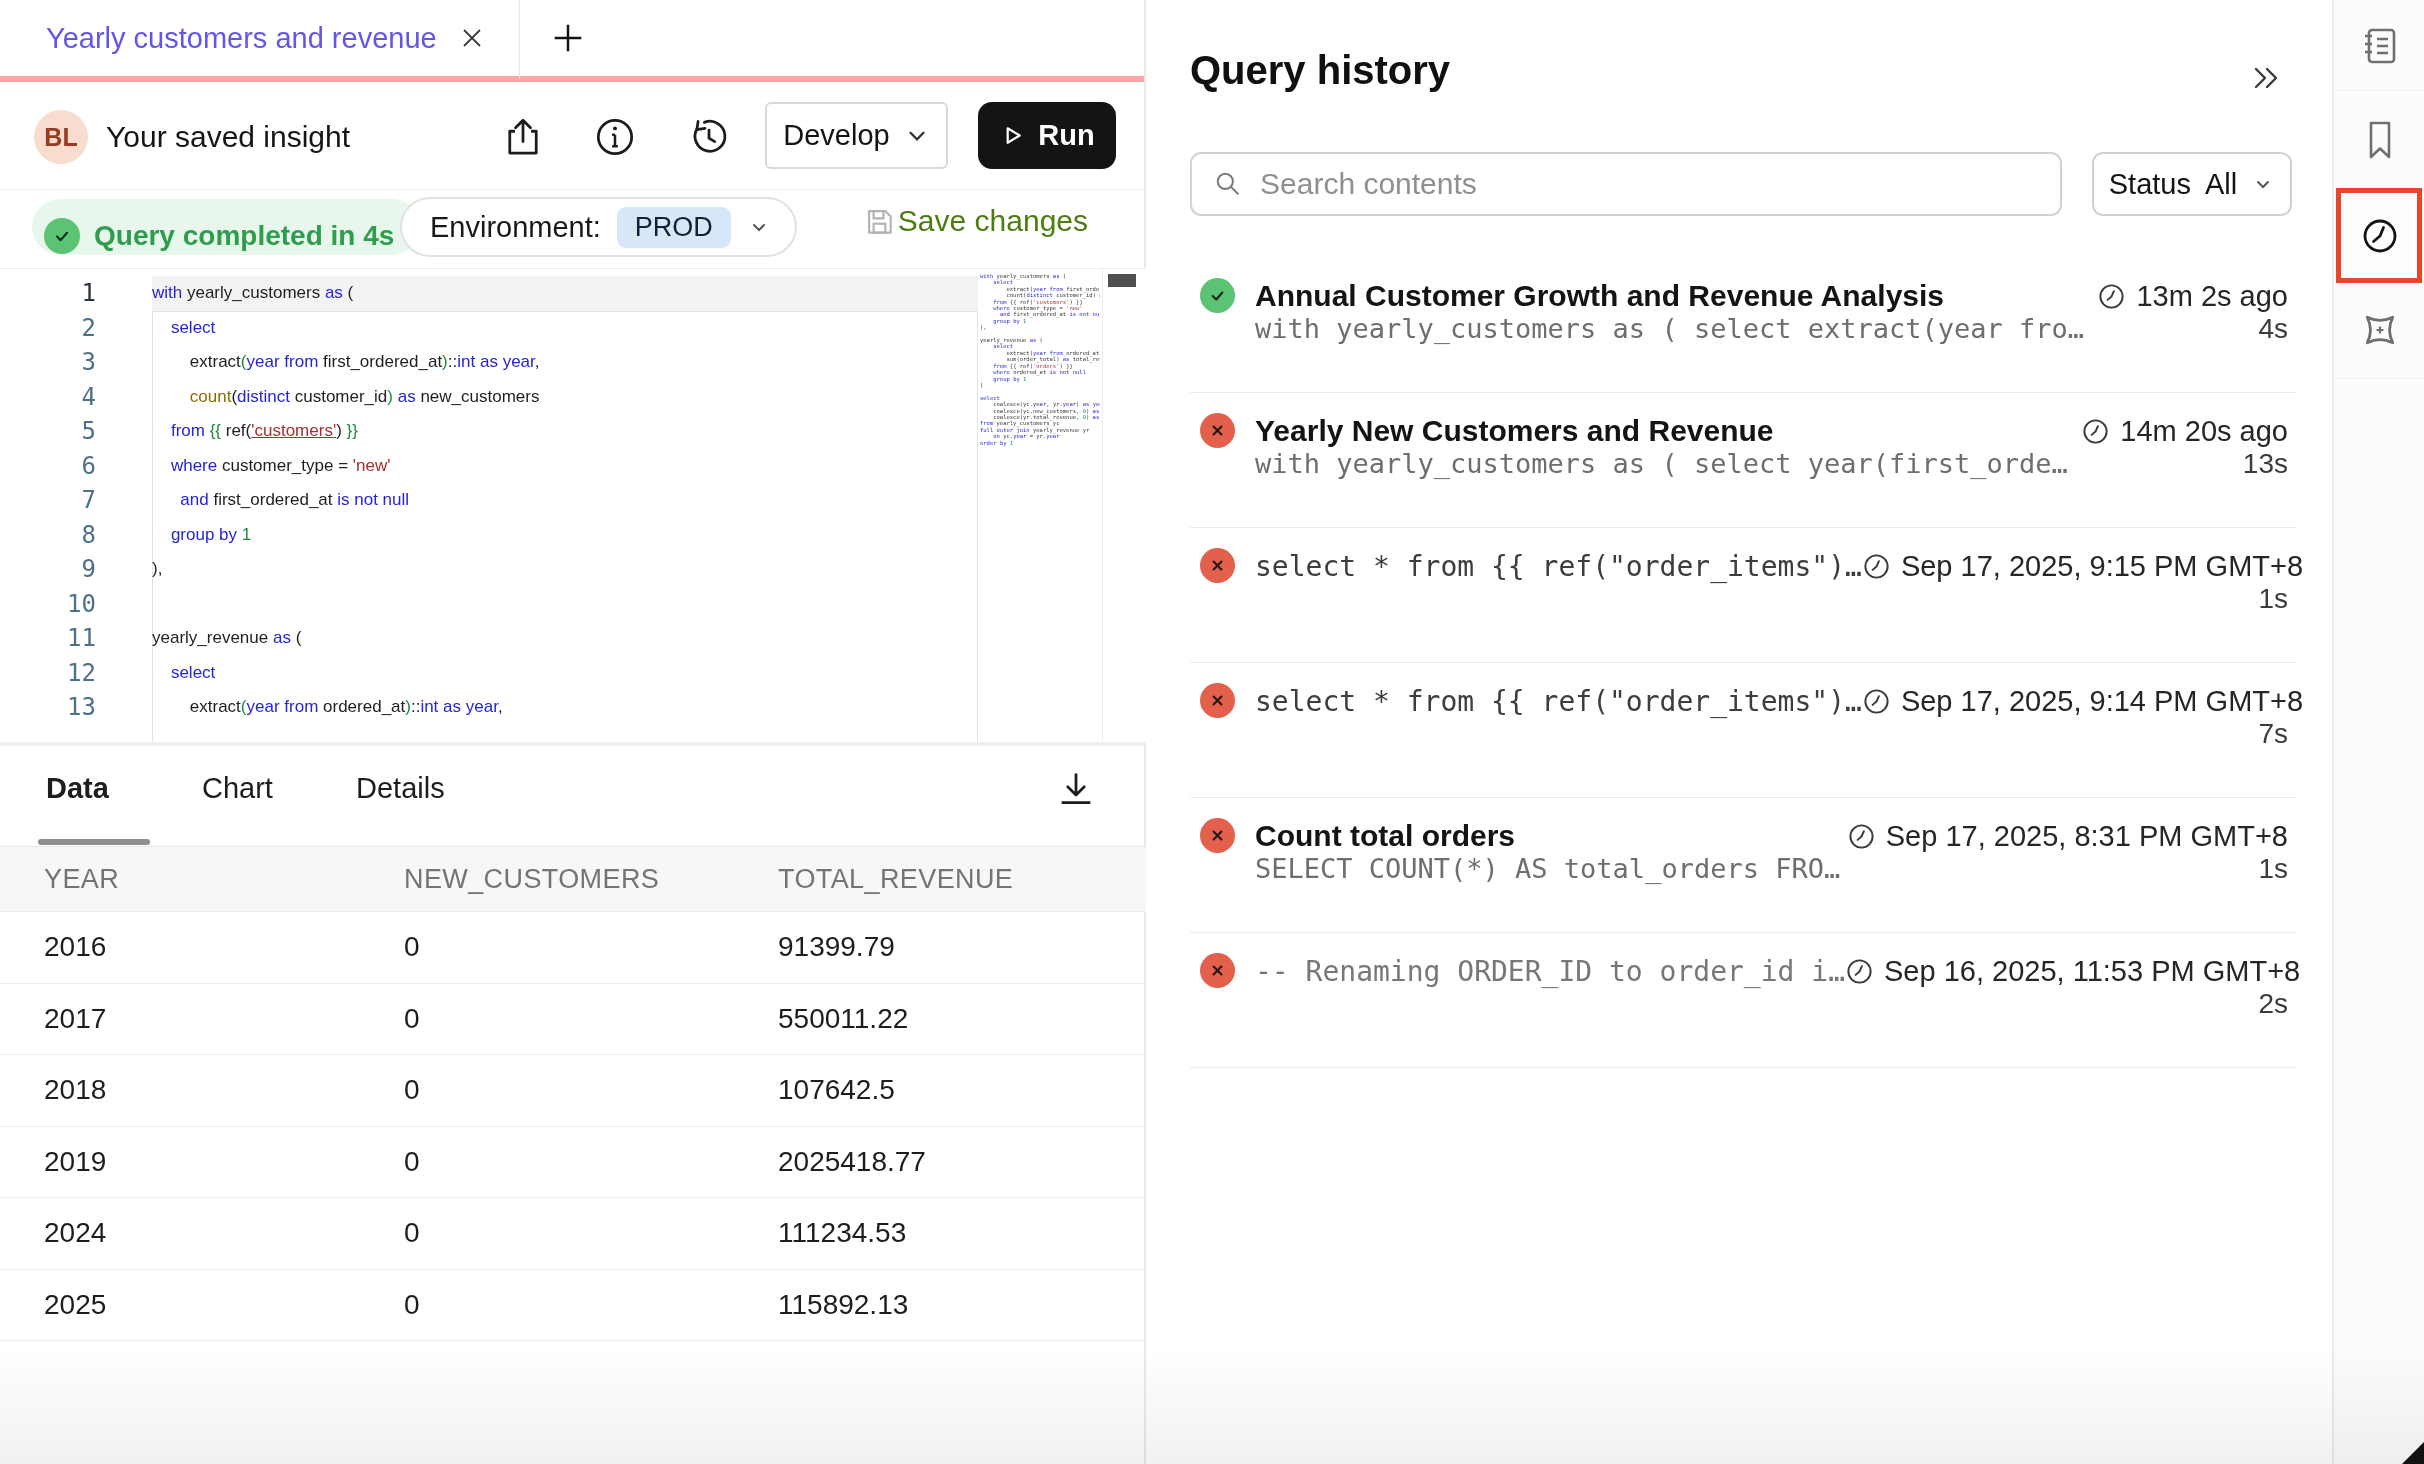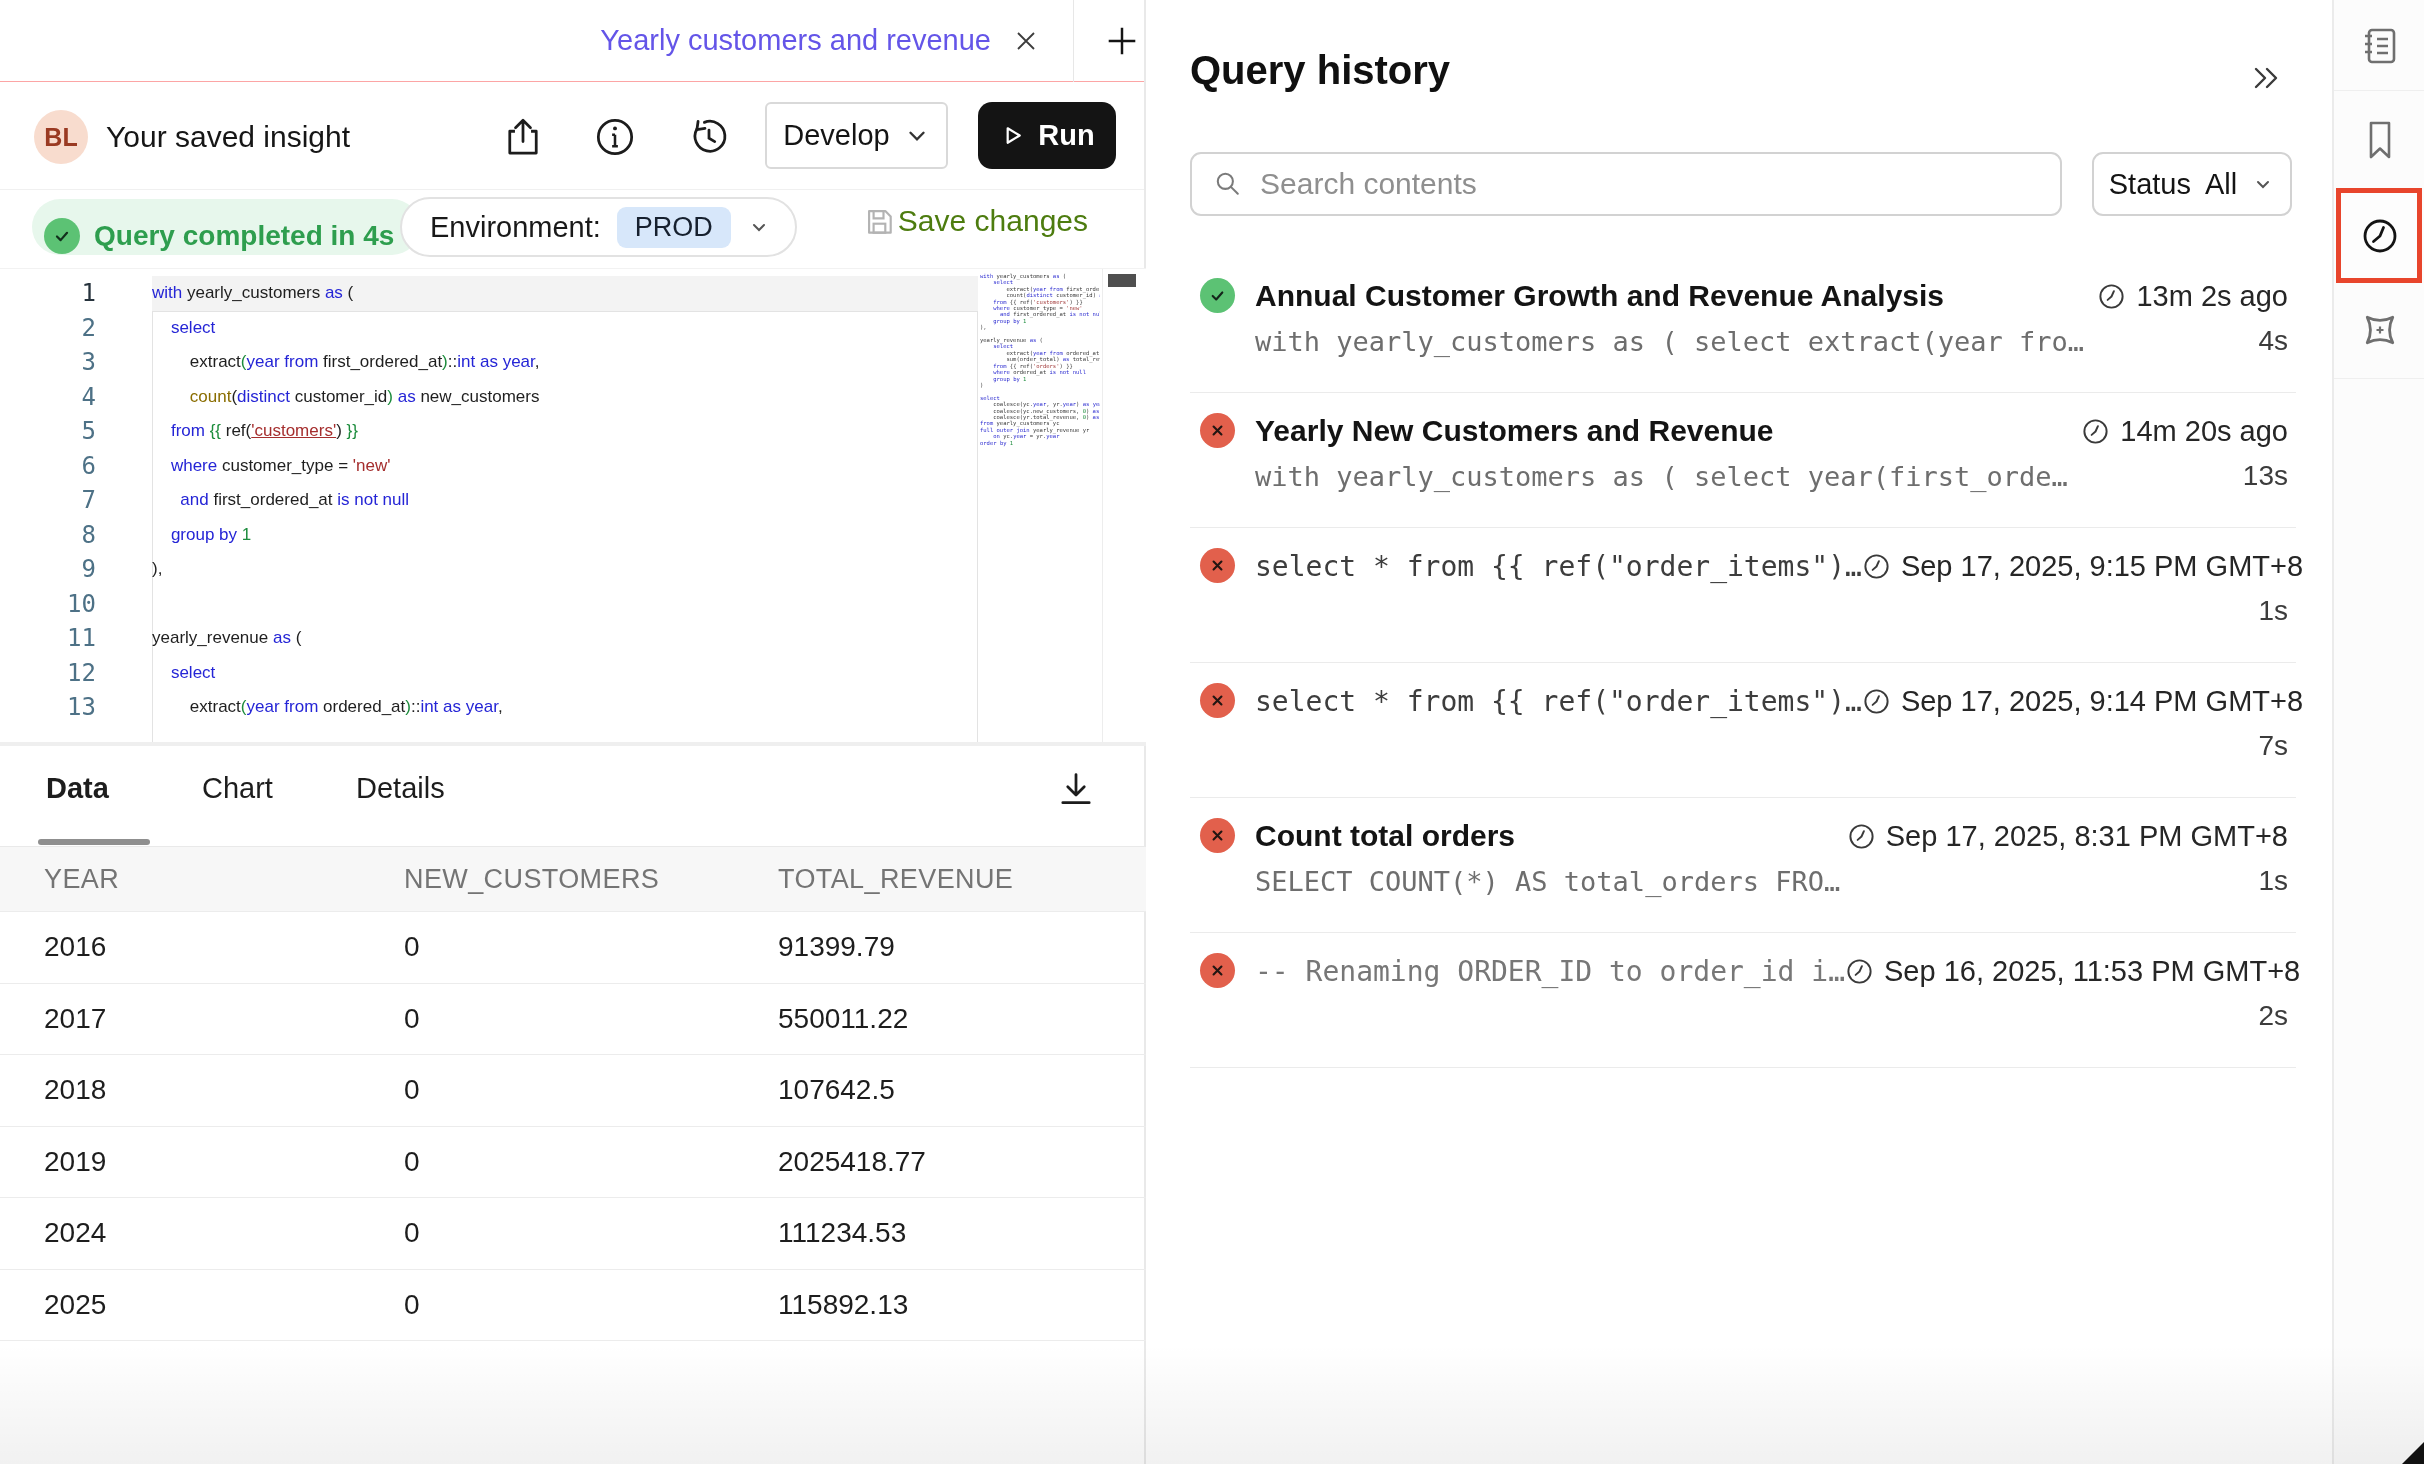--- a/index.html
+++ b/index.html
@@ -5,21 +5,21 @@
   * { margin:0; padding:0; box-sizing:border-box; }
   html,body { width:2424px; height:1464px; overflow:hidden; background:#fff;
     font-family:"Liberation Sans", sans-serif; color:#1b1b1b; }
   .stage { position:relative; width:2424px; height:1464px; background:#fff; }
 
   
   .left-panel { position:absolute; left:0; top:0; width:1146px; height:1464px;
     border-right:2px solid #E9E9E9; background:#fff; }
 
   .tabbar { position:absolute; left:0; top:0; width:100%; height:82px;
-    border-bottom:1px solid #fca5a5; display:flex; align-items:center;justify-content:flex-end; }
+    border-bottom:6px solid #fca5a5; display:flex; align-items:center; }
   .tab { display:flex; align-items:center; gap:22px; padding:0 34px 0 46px; height:100%; }
   .tab-title { font-size:29px; color:var(--accent); font-weight:500; }
   .tab-close { width:26px; height:26px; display:flex; align-items:center; }
   .tab-divider { width:1px; height:82px; background:#E7E7E7; }
   .tab-plus { margin-left:26px; width:44px; height:44px; display:flex; align-items:center; justify-content:center; cursor:pointer; }
 
   .editor-header { position:absolute; left:0; top:82px; width:100%; height:108px;
     border-bottom:1px solid #F0F0F0;padding-left:14px; }
   .avatar { position:absolute; left:34px; top:28px; width:54px; height:54px; border-radius:50%;
     background:#F8DCCE; color:#9A3A22; font-weight:700; font-size:25px;
@@ -106,21 +106,21 @@
   .hist-item:first-child { border-top:none; }
   .hist-row1 { display:flex; align-items:flex-end; }
   .status-ico { width:35px; height:35px; border-radius:50%; flex:none; margin-right:20px;
     display:flex; align-items:center; justify-content:center; }
   .status-ico.success { background:var(--success-icon); }
   .status-ico.error { background:var(--error-icon); }
   .hist-title { font-size:30px; font-weight:600; color:#141414; white-space:nowrap; }
   .hist-title.mono { font-family:"DejaVu Sans Mono", monospace; font-weight:400; font-size:28px; color:#3d3d3d; }
   .hist-title.mono.comment { color:#777; }
   .hist-meta { margin-left:auto; display:flex; align-items:center; gap:10px; font-size:29px; color:#262626; white-space:nowrap; }
-  .hist-row2 { display:flex; align-items:center; margin-top:12px; padding-left:55px; }
+  .hist-row2 { display:flex; align-items:flex-start; padding-left:55px; }
   .hist-preview { font-family:"DejaVu Sans Mono", monospace; font-size:27px; color:#6E6E6E; white-space:nowrap; }
   .hist-duration { margin-left:auto; font-size:28px; color:#3c3c3c; }
 
   
   .rail { position:absolute; right:0; top:0; width:92px; height:1464px; background:#FCFCFC;
     border-left:2px solid #EBEBEB; }
   .rail-sep { position:absolute; left:0; width:92px; height:1px; background:#EFEFEF; }
   .rail-ico { position:absolute; left:22px; width:48px; height:48px; cursor:pointer; }
   .rail-highlight { position:absolute; left:2px; top:188px; width:86px; height:95px;
     border:5px solid var(--highlight); background:#FDFDFD; }

